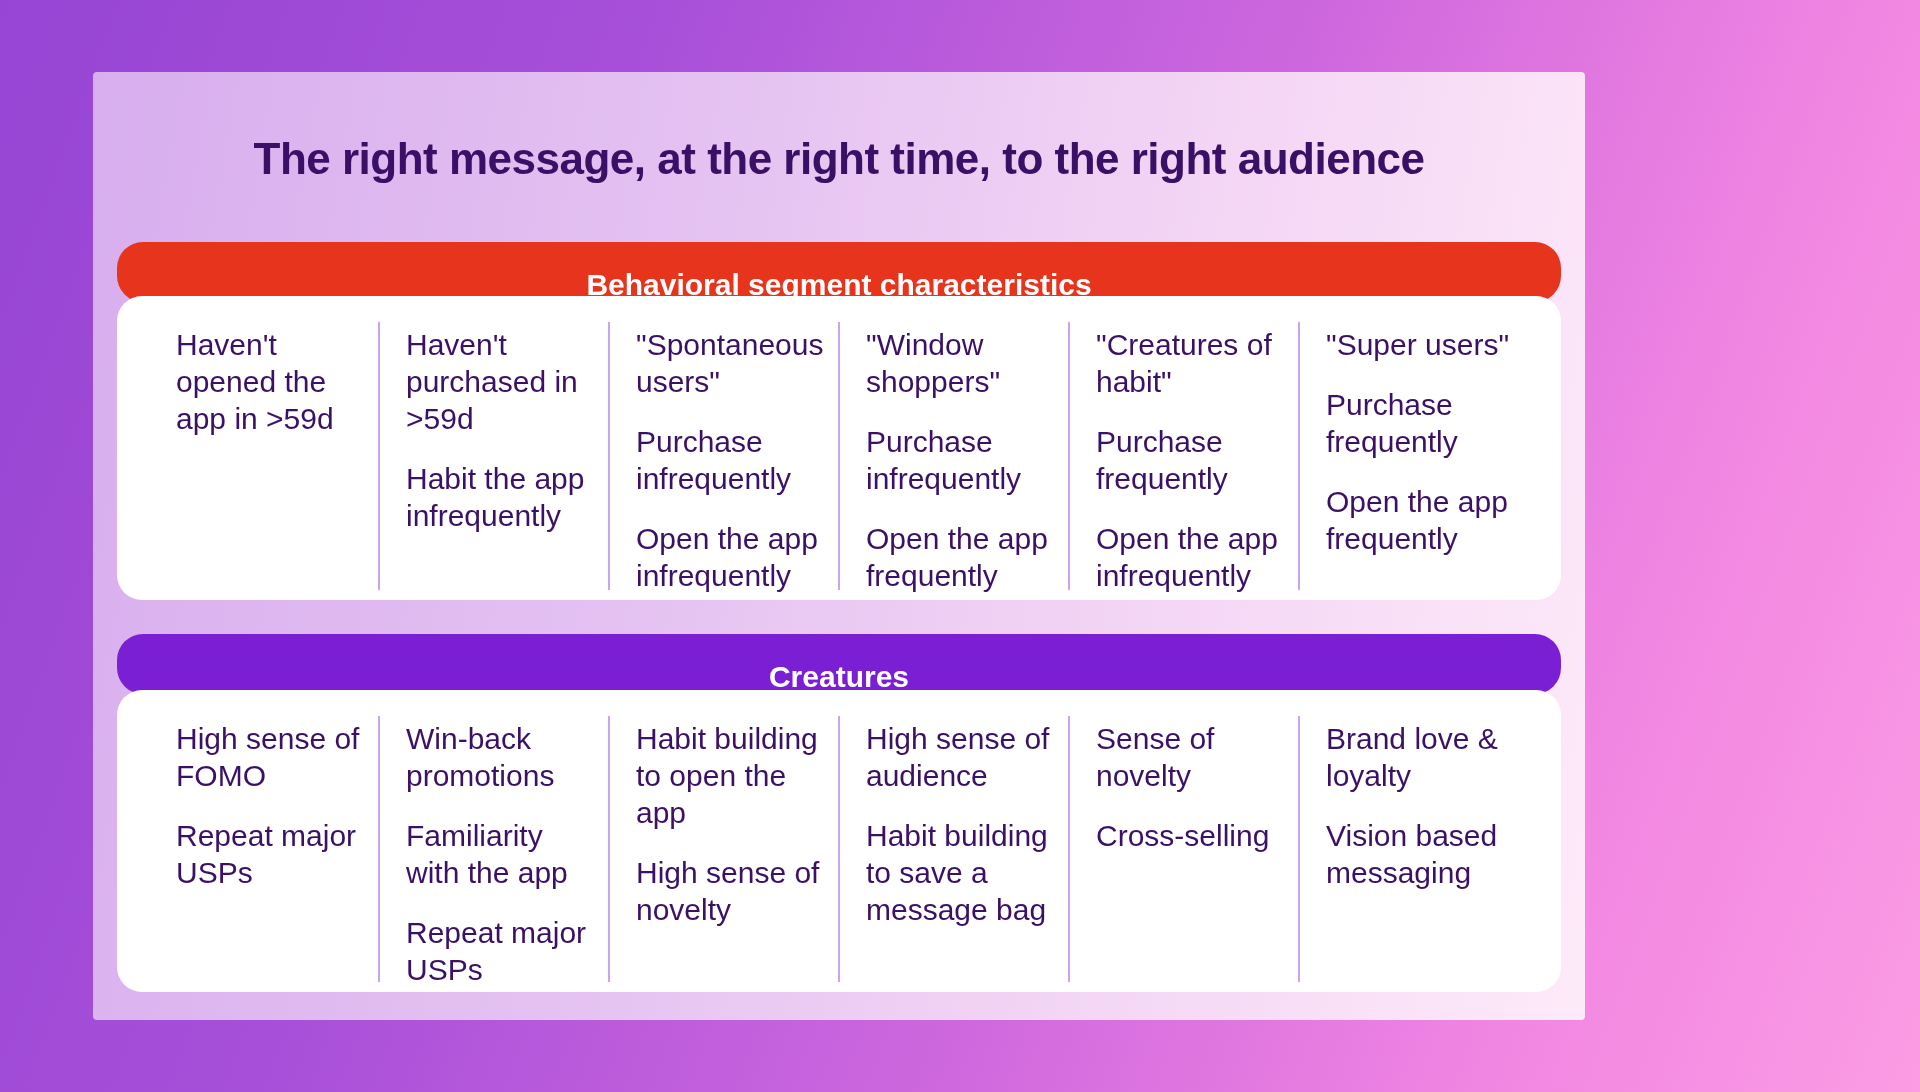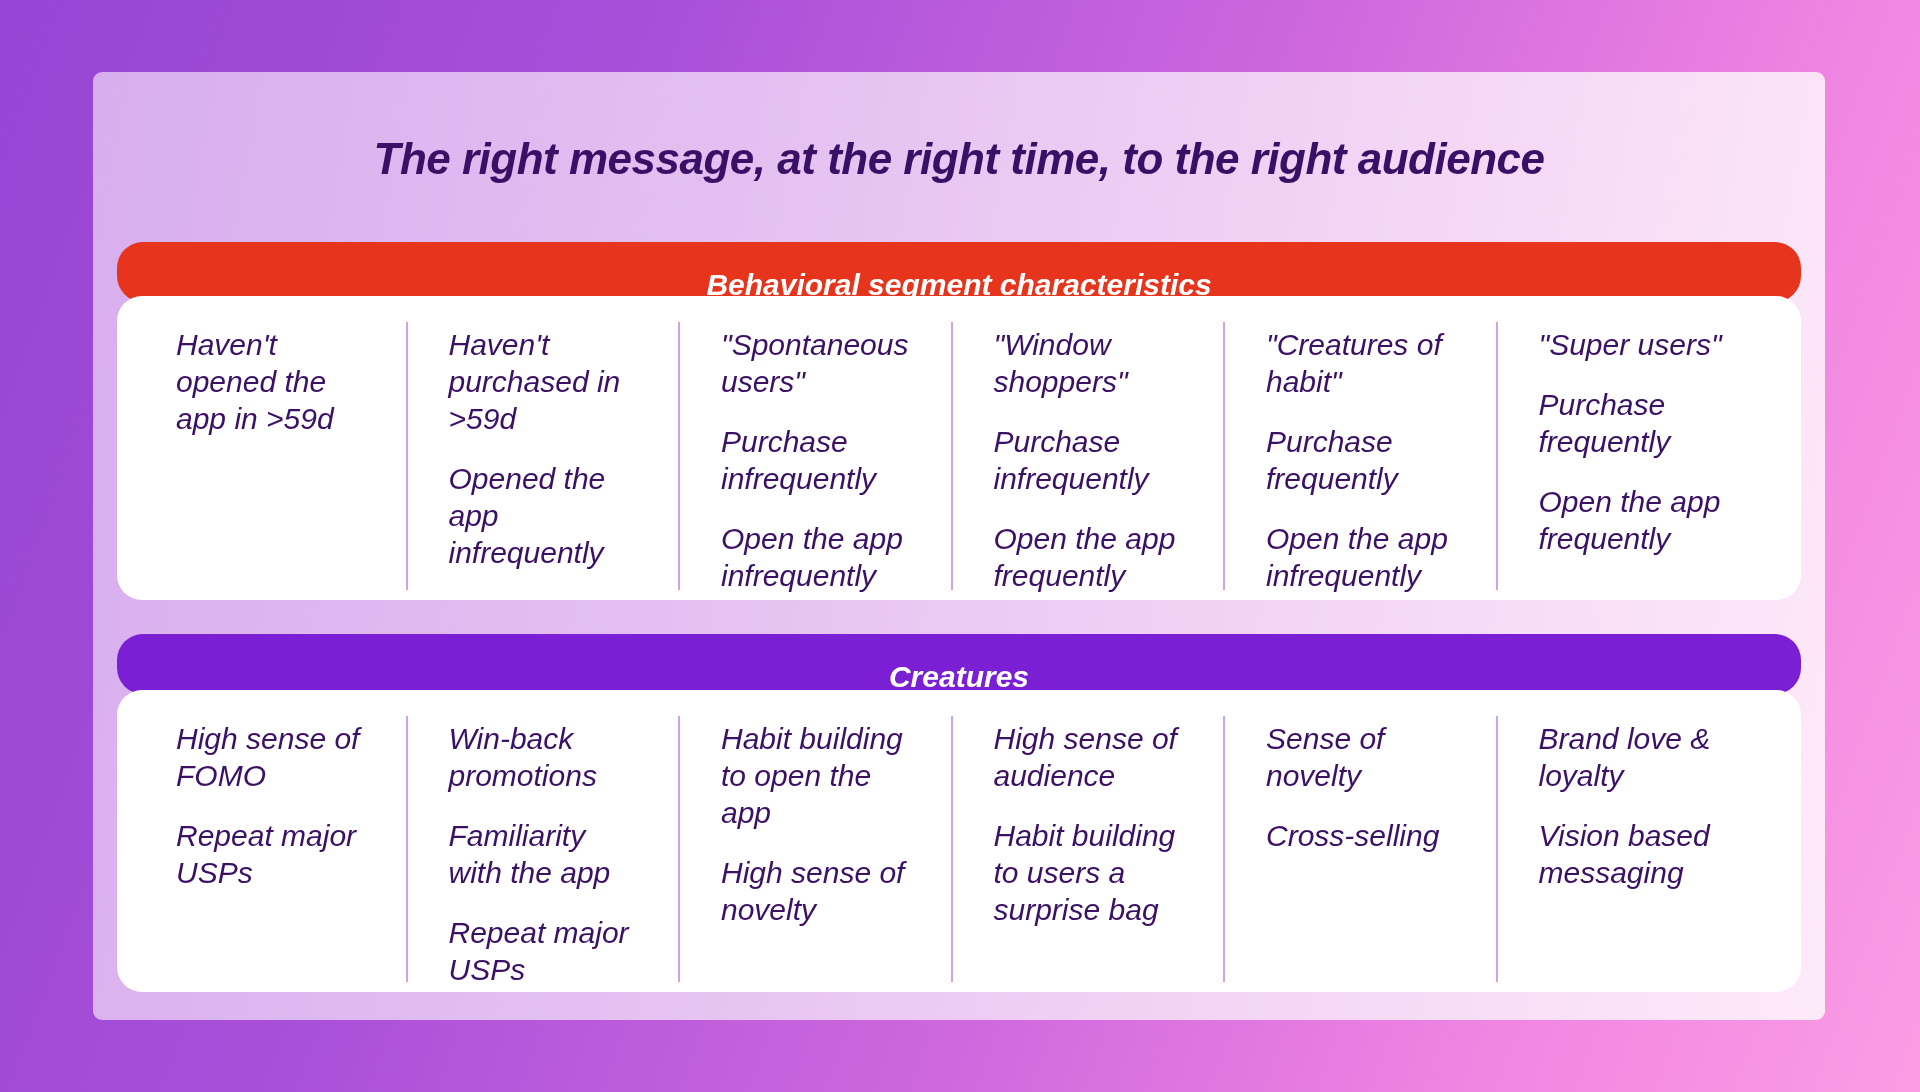--- a/index.html
+++ b/index.html
@@ -8,25 +8,24 @@
     height: 1092px;
     overflow: hidden;
     font-family: "Liberation Sans", sans-serif;
     background: linear-gradient(110deg, #9645d4 0%, #a74fd9 28%, #cf68de 58%, #f287e2 82%, #fb9ce4 100%);
     position: relative;
   }
   .card {
     position: absolute;
     left: 93px;
     top: 72px;
-    width: 1732px;
+    width: 1492px;
     height: 948px;
-    border-radius: 9px;
+    border-radius: 4px;
     background: linear-gradient(100deg, #d8aeee 0%, #e3c0f1 35%, #f5d7f5 72%, #fdeaf9 100%);
-    font-style: italic;
   }
   .title {
     position: absolute;
     top: 61px;
     left: 0;
     width: 100%;
     text-align: center;
     font-size: 44px;
     line-height: 52px;
     font-weight: bold;
@@ -50,21 +49,20 @@
   .banner.purple { top: 562px; background: #7a1fd3; }
   .panel {
     position: absolute;
     left: 24px;
     right: 24px;
     background: #ffffff;
     border-radius: 25px;
     display: flex;
     padding: 26px 33px 10px 33px;
     box-sizing: border-box;
-    gap: 15px;
   }
   .panel.top    { top: 224px; height: 304px; }
   .panel.bottom { top: 618px; height: 302px; }
   .col {
     flex: 1 1 0;
     padding: 4px 0 0 26px;
     box-sizing: border-box;
   }
   .col.divided { border-right: 2px solid #cba4ef; }
   .cell {
@@ -85,21 +83,21 @@
   <div class="banner red">
     <span>Behavioral segment characteristics</span>
   </div>
 
   <div class="panel top">
     <div class="col divided">
       <p class="cell">Haven't opened the app in &gt;59d</p>
     </div>
     <div class="col divided">
       <p class="cell">Haven't purchased in &gt;59d</p>
-      <p class="cell">Opened the app infrequently</p>
+      <p class="cell">Habit the app infrequently</p>
     </div>
     <div class="col divided">
       <p class="cell">"Spontaneous users"</p>
       <p class="cell">Purchase infrequently</p>
       <p class="cell">Open the app infrequently</p>
     </div>
     <div class="col divided">
       <p class="cell">"Window shoppers"</p>
       <p class="cell">Purchase infrequently</p>
       <p class="cell">Open the app frequently</p>
@@ -129,21 +127,21 @@
       <p class="cell">Win-back promotions</p>
       <p class="cell">Familiarity with the app</p>
       <p class="cell">Repeat major USPs</p>
     </div>
     <div class="col divided">
       <p class="cell">Habit building to open the app</p>
       <p class="cell">High sense of novelty</p>
     </div>
     <div class="col divided">
       <p class="cell">High sense of audience</p>
-      <p class="cell">Habit building to users a surprise bag</p>
+      <p class="cell">Habit building to save a message bag</p>
     </div>
     <div class="col divided">
       <p class="cell">Sense of novelty</p>
       <p class="cell">Cross-selling</p>
     </div>
     <div class="col">
       <p class="cell">Brand love &amp; loyalty</p>
       <p class="cell">Vision based messaging</p>
     </div>
   </div>

